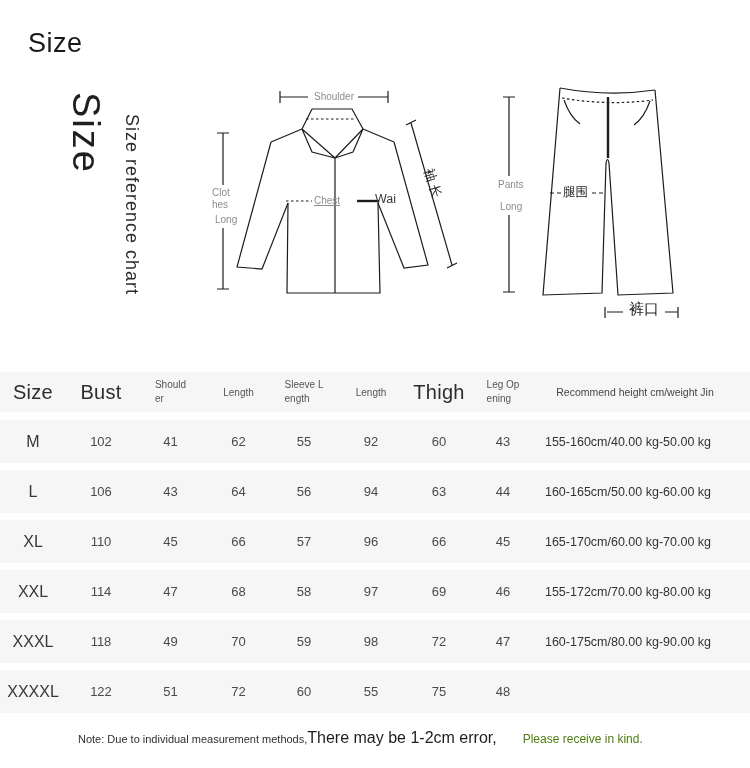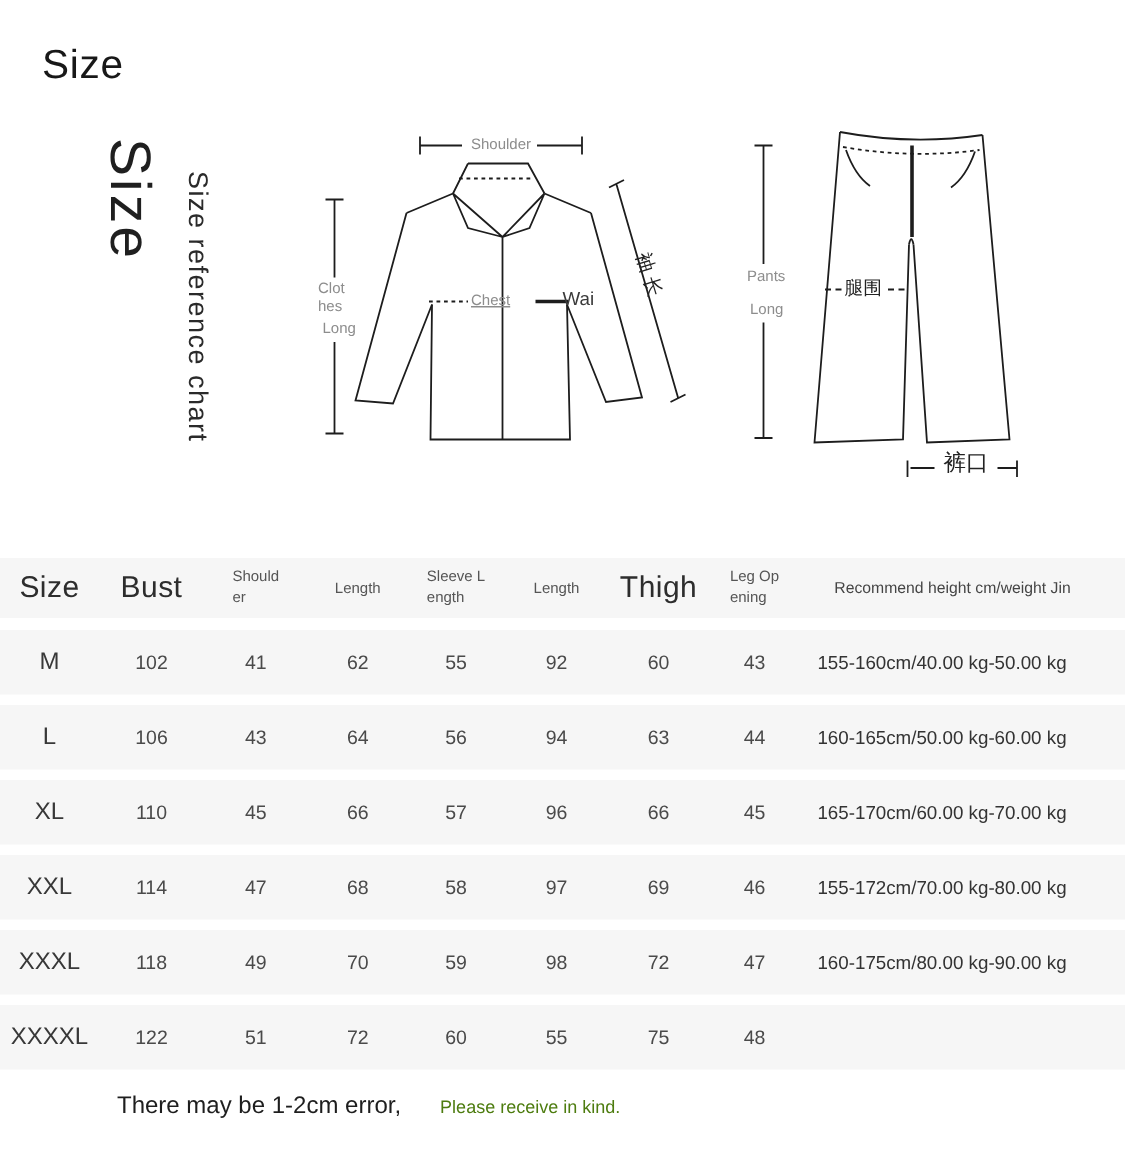--- a/index.html
+++ b/index.html
@@ -217,17 +217,18 @@
       <div class="dc">72</div>
       <div class="dc">60</div>
       <div class="dc">55</div>
       <div class="dc">75</div>
       <div class="dc">48</div>
     </div>
 
   </div>
 
   <div class="note">
+    <span class="note-small">Note: Due to individual measurement methods,</span>
     <span class="note-main">There may be 1-2cm error,</span>
     <span class="note-tail">Please receive in kind.</span>
   </div>
 
 </div>
 
 </body></html>

